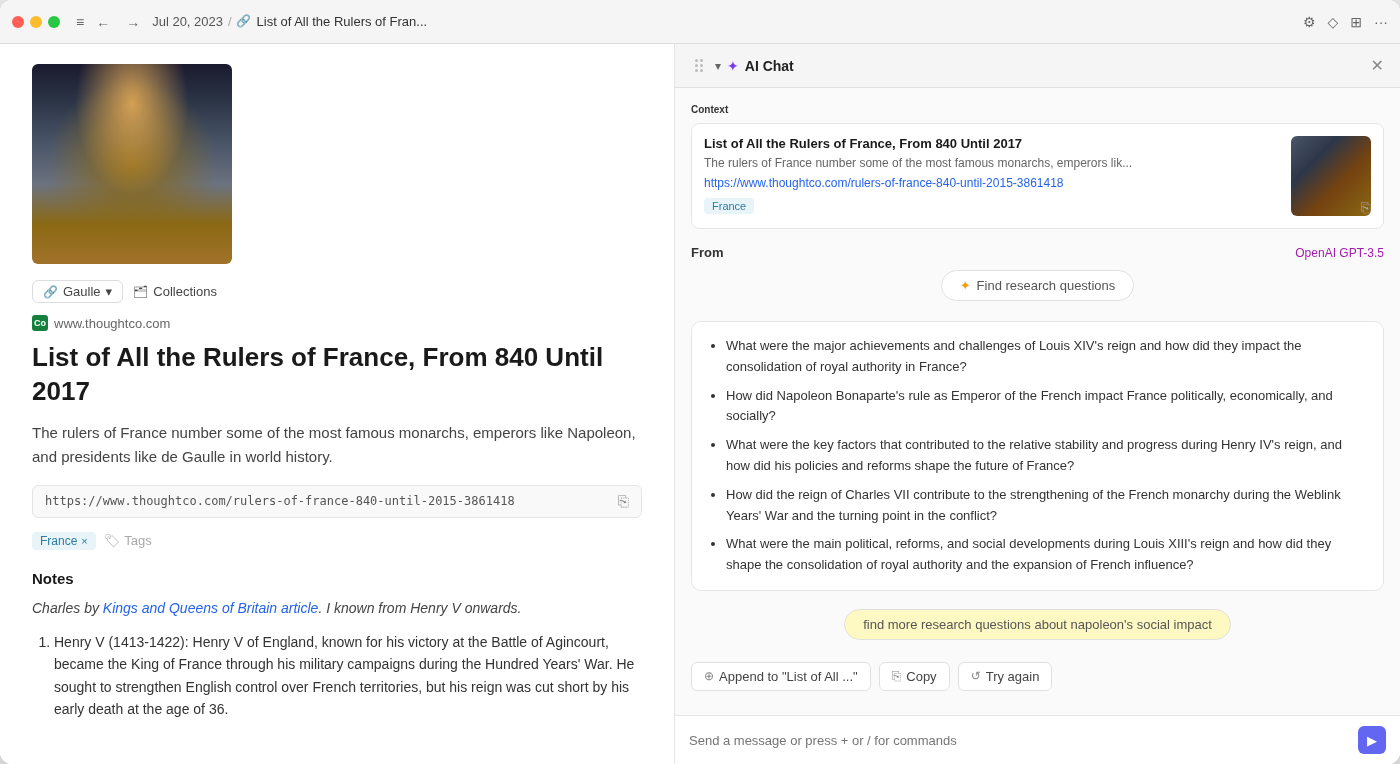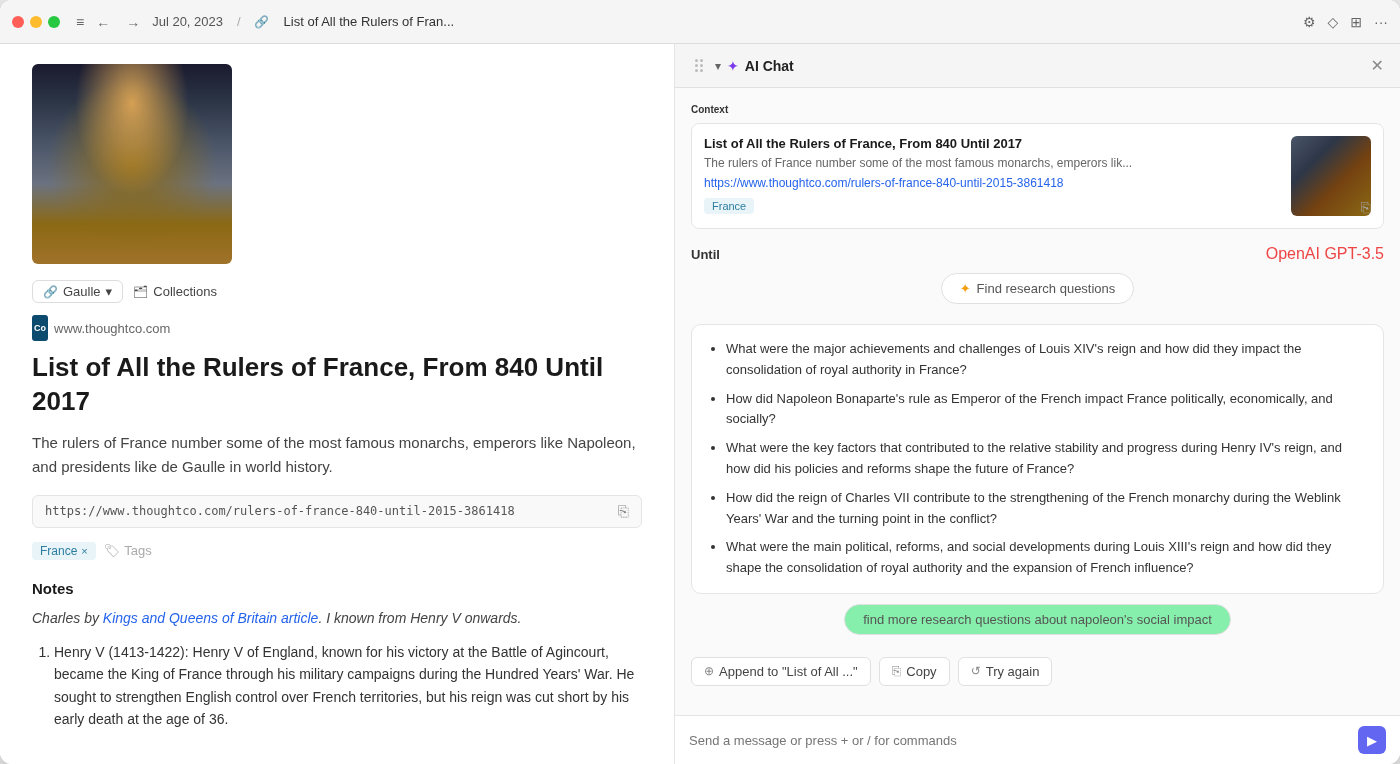--- a/index.html
+++ b/index.html
@@ -66,22 +66,22 @@
     }
     .sidebar-btn {
       background: none;
       border: none;
       cursor: pointer;
       color: #666;
       font-size: 14px;
     }
     .breadcrumb {
       display: flex;
-      align-items: center;
-      gap: 14px;
+      align-items: flex-start;
+      gap: 5px;
       font-size: 13px;
       color: #555;
     }
     .breadcrumb-sep { color: #aaa; }
     .breadcrumb-item { color: #333; }
     .titlebar-right {
       display: flex;
       gap: 12px;
       align-items: center;
     }
@@ -159,22 +159,22 @@
     .source-row {
       display: flex;
       align-items: center;
       gap: 6px;
       font-size: 13px;
       color: #666;
       margin-bottom: 10px;
     }
     .source-logo {
       width: 16px;
-      height: 26px;
-      background: #0c4a6e;
+      height: 16px;
+      background: #15803d;
       border-radius: 3px;
       display: flex;
       align-items: center;
       justify-content: center;
       font-size: 9px;
       color: white;
       font-weight: bold;
     }
 
     .article-title {
@@ -431,22 +431,22 @@
       align-items: center;
       justify-content: space-between;
       margin-bottom: 10px;
     }
     .chat-label {
       font-size: 13px;
       font-weight: 600;
       color: #333;
     }
     .model-label {
-      font-size: 16px;
-      color: #ef4444;
+      font-size: 12px;
+      color: #a21caf;
     }
 
     
     .research-btn {
       display: flex;
       align-items: center;
       justify-content: center;
       gap: 6px;
       border: 1px solid #e0e0e0;
       background: #fff;
@@ -475,27 +475,27 @@
       font-size: 13px;
       color: #333;
       line-height: 1.6;
       margin-bottom: 8px;
     }
     .chat-response ul li:last-child { margin-bottom: 0; }
 
     
     .followup-btn {
       border: 1px solid #e0e0e0;
-      background: #86efac;
+      background: #fef9c3;
       border-radius: 20px;
       padding: 7px 18px;
       font-size: 13px;
       color: #555;
       cursor: pointer;
-      margin: 0 auto 12px;
+      margin: 8px auto 12px;
       display: block;
     }
 
     
     .action-btns-row {
       display: flex;
       align-items: center;
       gap: 8px;
       padding: 0 0 10px;
     }
@@ -678,21 +678,21 @@
               <a class="context-card-url">https://www.thoughtco.com/rulers-of-france-840-until-2015-3861418</a>
               <span class="context-tag">France</span>
             </div>
             <div class="context-card-img"></div>
             <button class="context-copy-btn">⎘</button>
           </div>
         </div>
 
         <div class="chat-section">
           <div class="chat-section-header">
-            <span class="chat-label">Until</span>
+            <span class="chat-label">From</span>
             <span class="model-label">OpenAI GPT-3.5</span>
           </div>
 
           <div style="display:flex; justify-content:center; margin-bottom:10px;">
             <button class="research-btn">
               <span class="sparkle">✦</span>
               <span>Find research questions</span>
             </button>
           </div>
 

